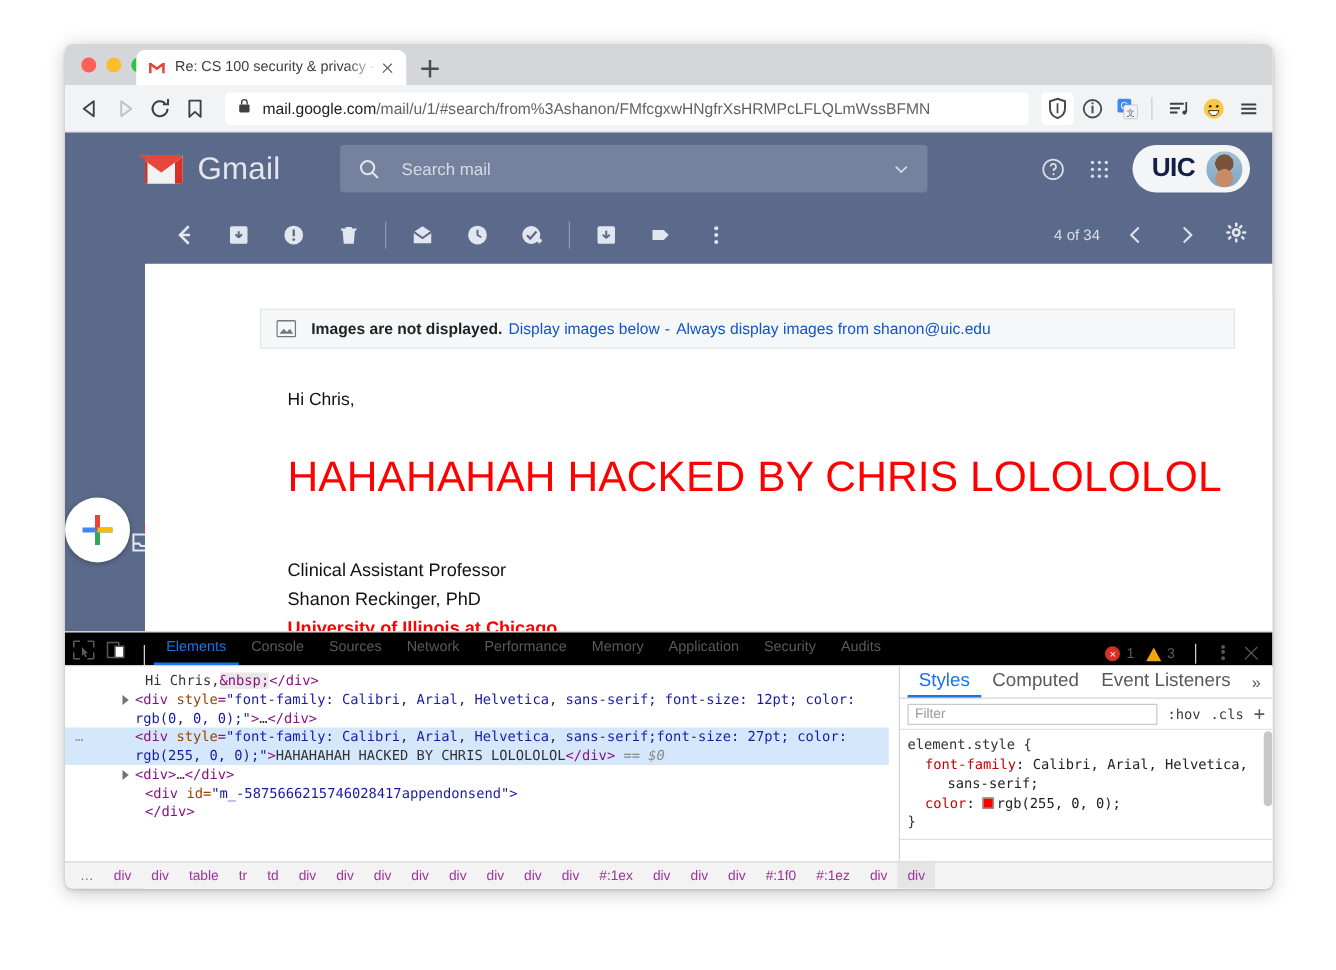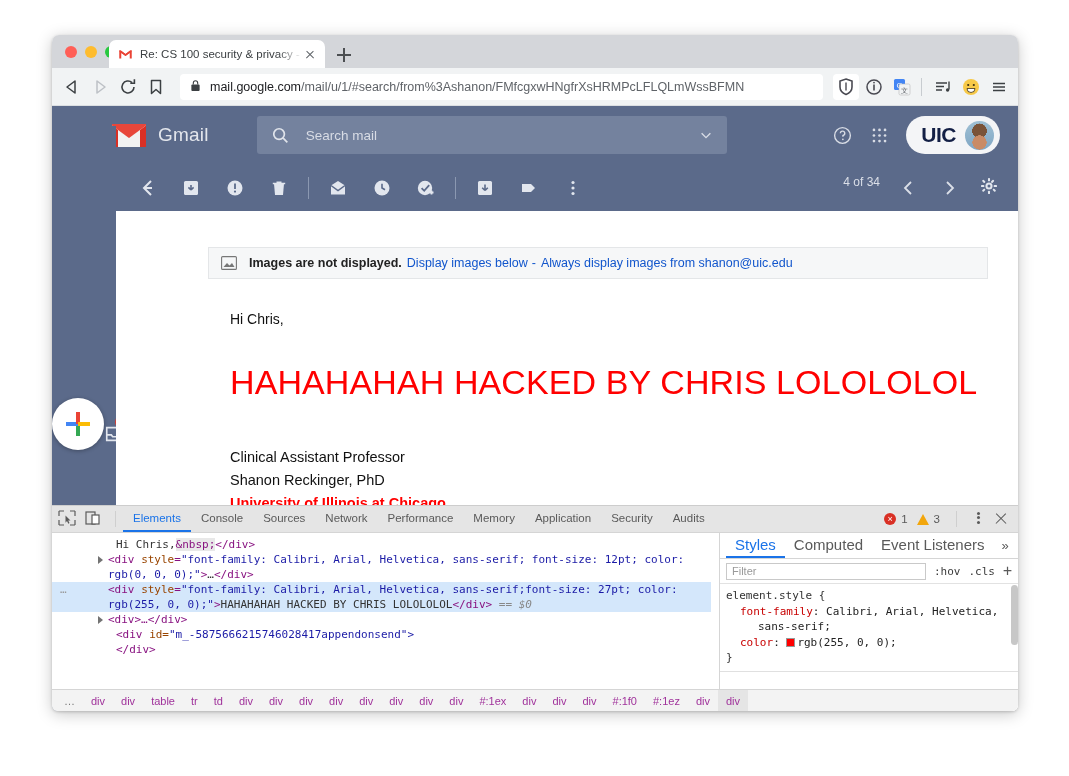--- a/index.html
+++ b/index.html
@@ -86,21 +86,21 @@
   .vsep { width: 1px; height: 18px; background: #c8ccd0; margin: 0 6px; flex: 0 0 1px; }
 
   
   .gmail-header {
     height: 58px; background: #5b6a8a;
     display: flex; align-items: center; padding: 0 14px;
   }
   .hamburger { width: 24px; flex: 0 0 24px; margin: 0 14px 0 6px; cursor: pointer; }
   .hamburger span { display: block; height: 2px; background: #d6dae3; margin: 4px 0; border-radius: 1px; }
   .gmail-logo { width: 38px; height: 29px; flex: 0 0 38px; position: relative; }
-  .gmail-word { font-size: 19px; color: #e3e6ec; margin-left: 10px; letter-spacing: .2px; }
+  .gmail-word { font-size: 25px; color: #e3e6ec; margin-left: 10px; letter-spacing: .2px; }
   .searchbox {
     width: 470px; height: 38px; background: #74829e;
     border-radius: 3px; margin-left: 48px;
     display: flex; align-items: center; padding: 0 14px;
   }
   .search-ph { font-size: 13.5px; color: #d8dce5; margin-left: 16px; flex: 1; }
   .gh-right { margin-left: auto; display: flex; align-items: center; gap: 17px; padding-right: 4px; }
   .uic-pill {
     height: 38px; background: #f4f5f7; border-radius: 19px;
     display: flex; align-items: center; gap: 9px; padding: 0 6px 0 15px;
@@ -110,21 +110,21 @@
     width: 29px; height: 29px; border-radius: 50%;
     background: radial-gradient(circle at 50% 74%, #c98b66 0 27%, transparent 28%),
                 radial-gradient(circle at 50% 34%, #7a5338 0 30%, transparent 31%),
                 linear-gradient(#9fc0d4, #7fa6c4);
     overflow: hidden;
   }
 
   .gmail-toolbar { height: 47px; background: #5b6a8a; display: flex; align-items: center; padding-left: 78px; }
   .tbtn { width: 34px; height: 34px; position: relative; flex: 0 0 34px; margin-right: 10px; cursor: pointer; }
   .tb-sep { width: 1px; height: 22px; background: #8b98b1; margin: 0 12px 0 2px; flex: 0 0 1px; }
-  .tb-right { margin-left: auto; display: flex; padding-right: 14px; }
+  .tb-right { margin-left: auto; display: flex; align-items: center; padding-right: 14px; }
   .pagecount { font-size: 12px; color: #dbdfe8; margin-right: 16px; }
   .chev { width: 26px; height: 26px; position: relative; cursor: pointer; }
 
   
   .rail {
     position: absolute; left: 0; top: 91px;
     width: 64px; bottom: 0; background: #5b6a8a;
     display: flex; flex-direction: row; align-items: center;
     padding-top: 10px;
   }
@@ -177,22 +177,22 @@
     cursor: pointer;
   }
 
   
   #devtools {
     position: absolute; left: 0; right: 0; top: 470px; bottom: 0;
     background: #fff; border-top: 1px solid #cdcdcd;
     font-family: "DejaVu Sans Mono", monospace;
   }
   .dt-tabs {
-    height: 27px; background: #e5e5e5; border-bottom: 1px solid #d5d5d5;
-    display: flex; align-items: center; padding-left: 4px;
+    height: 27px; background: #000000; border-bottom: 1px solid #d5d5d5;
+    display: flex; align-items: flex-end; padding-left: 4px;
     font-family: "Liberation Sans", sans-serif;
   }
   .dt-tool { width: 26px; height: 22px; position: relative; cursor: pointer; }
   .dt-vsep { width: 1px; height: 16px; background: #cfcfcf; margin: 0 7px; }
   .dt-tab {
     font-size: 11.5px; color: #5a5a5a; padding: 0 10px;
     height: 26px; display: flex; align-items: center; cursor: pointer;
     border-bottom: 2px solid transparent;
   }
   .dt-tab.active { color: #1a73e8; border-bottom-color: #1a73e8; }

